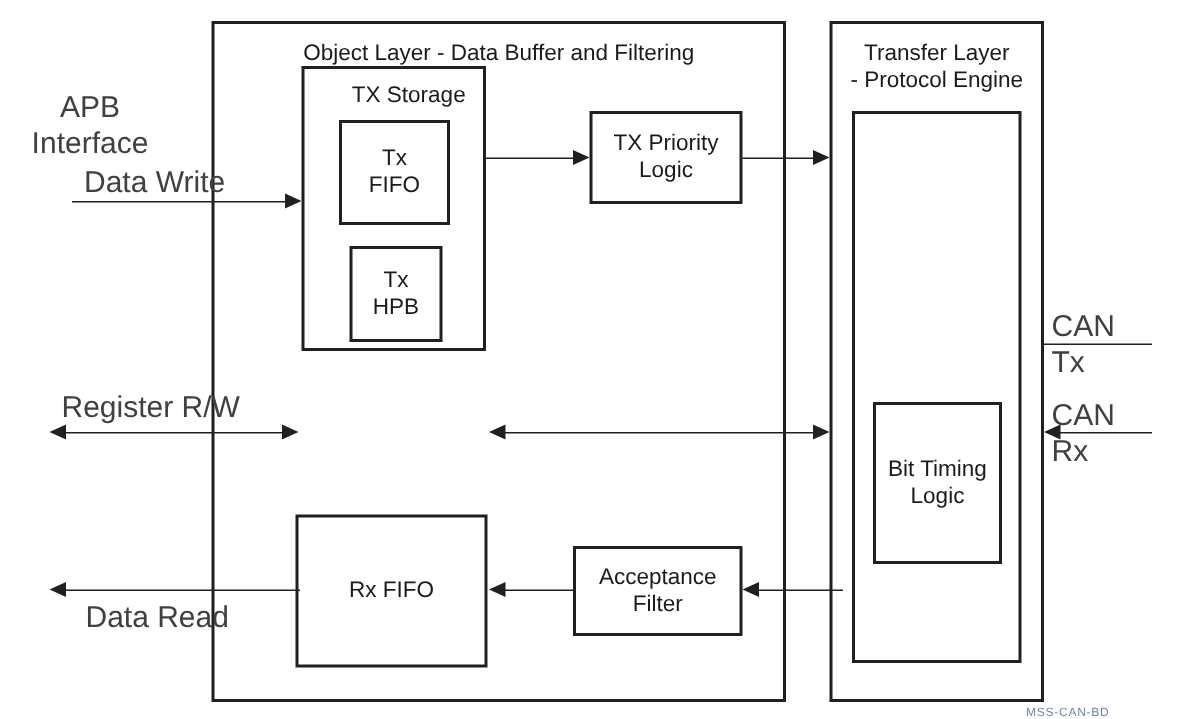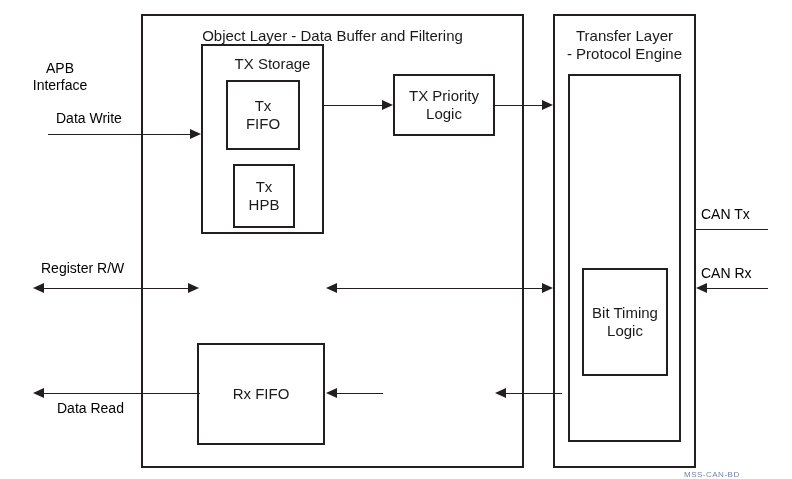--- a/index.html
+++ b/index.html
@@ -38,23 +38,23 @@
     position: absolute;
     left: 0;
     right: 0;
     text-align: center;
     font-size: 15px;
     line-height: 1.2;
     color: #1a1a1a;
   }
   .label {
     position: absolute;
-    font-size: 14px;
+    font-size: 20px;
     line-height: 1.2;
-    color: #000000;
+    color: #404040;
     white-space: pre-line;
   }
   .label.center { text-align: center; }
 
   
   .hline {
     position: absolute;
     height: 0;
     border-top: 1.6px solid #231f20;
   }
@@ -105,20 +105,22 @@
 
   <div class="box" style="left:233px; top:164px; width:62px; height:64px; white-space:pre-line;">Tx
 HPB</div>
 
   <div class="box" style="left:393px; top:74px; width:102px; height:62px; white-space:pre-line;">TX Priority
 Logic</div>
 
 
   <div class="box" style="left:197px; top:343px; width:128px; height:102px;">Rx FIFO</div>
 
+  <div class="box" style="left:382px; top:364px; width:113px; height:60px; white-space:pre-line;">Acceptance
+Filter</div>
 
   <div class="box" style="left:568px; top:74px; width:113px; height:368px; background:transparent;"></div>
 
 
   <div class="box" style="left:582px; top:268px; width:86px; height:108px; white-space:pre-line;">Bit Timing
 Logic</div>
 
   <div class="label center" style="left:10px; top:60px; width:100px;">APB
 Interface</div>
 

